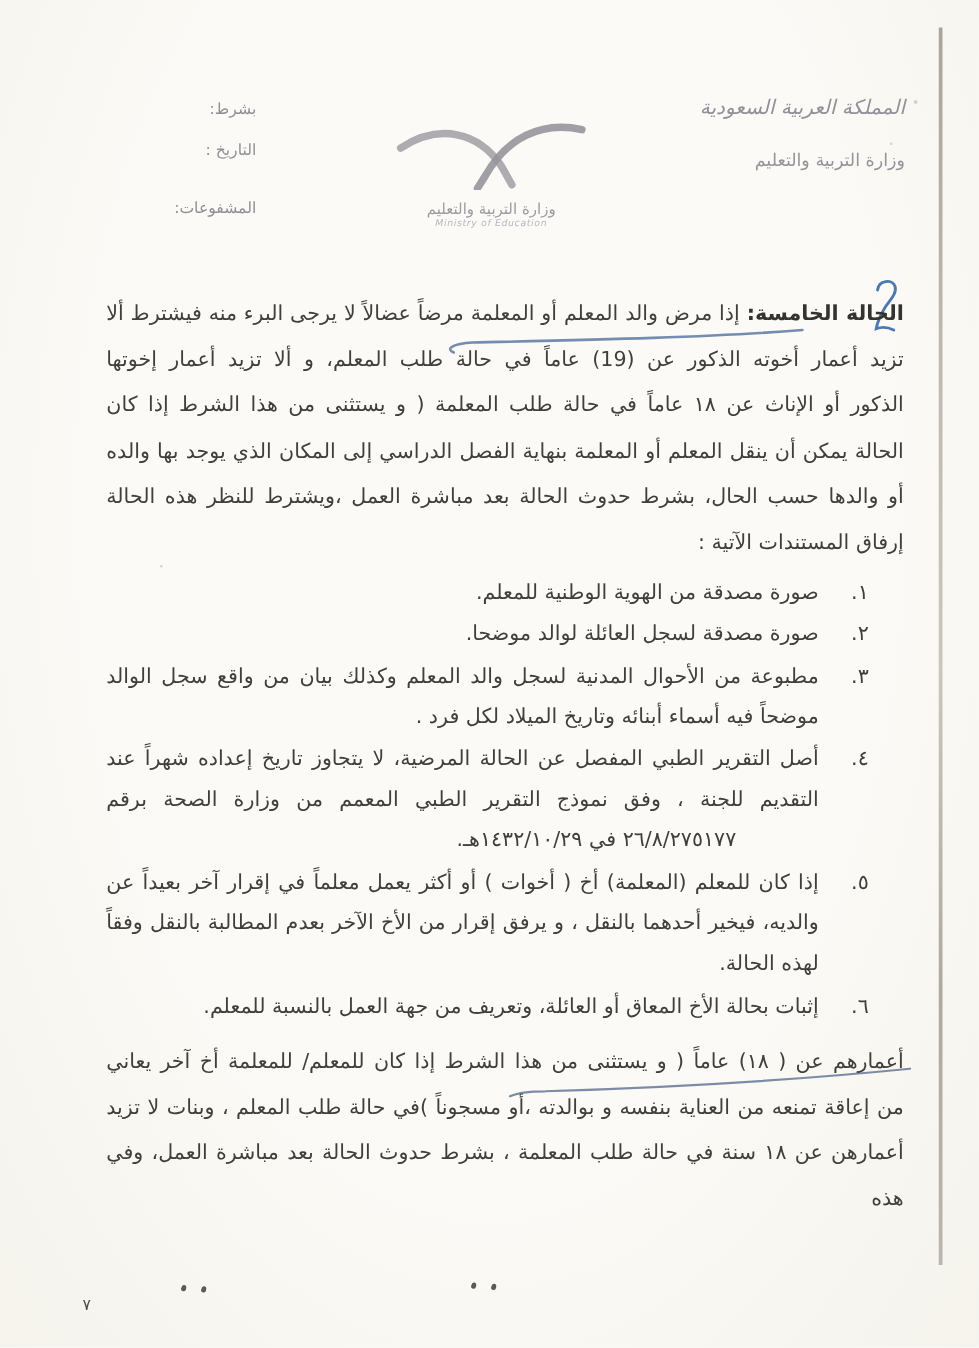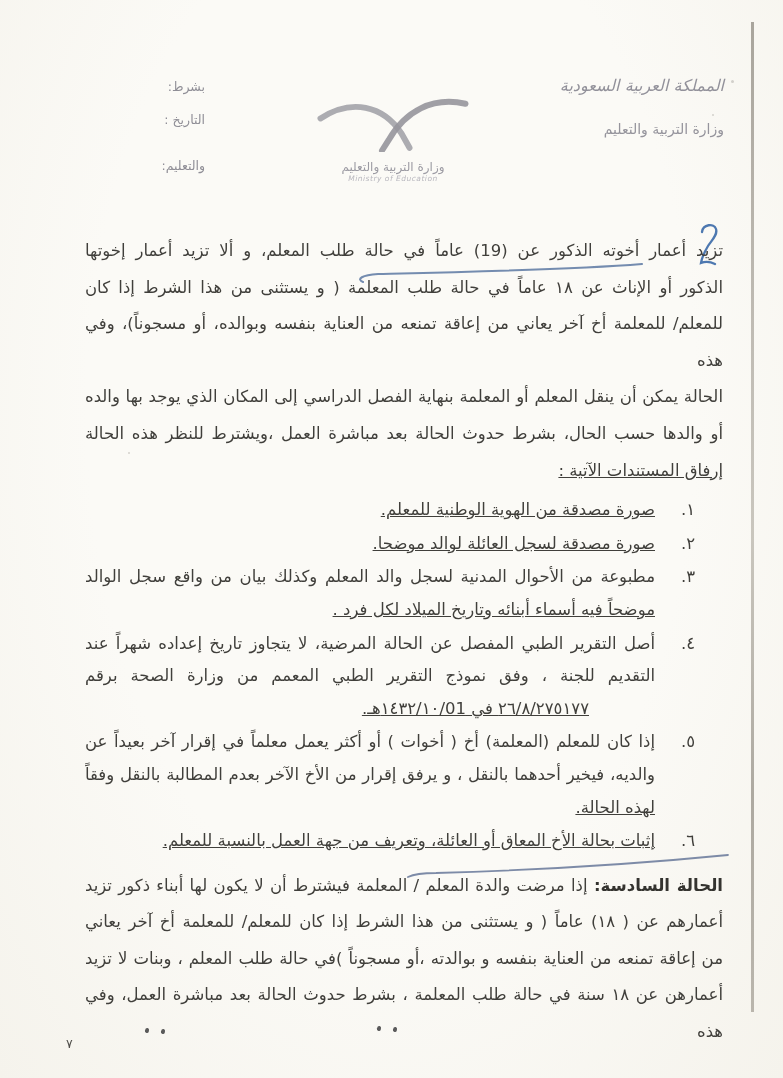--- a/index.html
+++ b/index.html
@@ -26,21 +26,21 @@
   .h-field { position:absolute; left:95px; width:110px; direction:rtl; text-align:right;
              color:#8f8e96; font-size:12.5px; }
   .f0 { top:79px; } .f1 { top:112px; } .f2 { top:158px; }
 
   
   .doc-body { position:absolute; top:233px; left:85px; width:638px; direction:rtl;
               color:#403f3b; font-size:16.5px; }
   .para { line-height:36.6px; margin:0; }
   .line { text-align:right; }
   .line.justify { text-align:justify; text-align-last:justify; }
-  .line.end { text-align:right; text-align-last:right;text-decoration:underline; }
+  .line.end { text-align:right; text-align-last:right; }
   .b { font-weight:bold; color:#34332f; }
   .doclist { list-style:none; margin:5px 28px 0 0; padding:0; line-height:32.6px; }
   .doclist li { display:flex; margin:0 0 1px 0; }
   .doclist .num { flex:0 0 40px; }
   .doclist .itxt { flex:1 1 auto; min-width:0; }
   .doclist li:nth-child(4) .line.end { padding-right:66px; }
   .case6 { margin-top:10px; }
 
   
   .pen { position:absolute; pointer-events:none; }
@@ -67,41 +67,44 @@
     <svg width="156" height="58" viewBox="0 0 170 62">
       <path d="M 6 26 C 40 4 74 12 94 42 L 103 58" fill="none" stroke="#9e9da4" stroke-width="6.5" stroke-linecap="round" opacity="0.85"></path>
       <path d="M 164 10 C 128 2 98 18 80 50 L 73 61" fill="none" stroke="#96959c" stroke-width="6.5" stroke-linecap="round" opacity="0.9"></path>
     </svg>
     <div class="logo-ar">وزارة التربية والتعليم</div>
     <div class="logo-en">Ministry of Education</div>
   </div>
 
   <div class="h-field f0">بشرط:</div>
   <div class="h-field f1">التاريخ :</div>
-  <div class="h-field f2">والتعليم:</div>
+  <div class="h-field f2">المشفوعات:</div>
 
   <svg class="pen" style="left:696px;top:221px;" width="28" height="48" viewBox="0 0 28 48">
     <path d="M 6 11 C 7 3 18 2 20 8 C 22 14 15 20 12 25 C 9 30 6 36 5 42 C 10 40 15 41 19 43" fill="none" stroke="#4d78b0" stroke-width="2.3" stroke-linecap="round"></path>
   </svg>
 
   <svg class="pen" style="left:348px;top:255px;" width="300" height="30" viewBox="0 0 300 30">
     <path d="M 294 9 C 220 15 120 17 30 19 C 14 20 8 24 15 27" fill="none" stroke="#6580a7" stroke-width="2.1" stroke-linecap="round" opacity="0.9"></path>
   </svg>
 
   <svg class="pen" style="left:402px;top:846px;" width="332" height="34" viewBox="0 0 332 34">
     <path d="M 326 9 C 245 17 140 24 34 27 C 20 27 10 29 6 31" fill="none" stroke="#5e6f93" stroke-width="1.8" stroke-linecap="round" opacity="0.8"></path>
   </svg>
 
   <div class="doc-body">
 
     <div class="para">
+      <div class="line justify">
+        <span class="b">الحالة الخامسة:</span>
+        <span>إذا مرض والد المعلم أو المعلمة مرضاً عضالاً لا يرجى البرء منه فيشترط ألا</span>
+      </div>
       <div>
           <div class="line justify">تزيد أعمار أخوته الذكور عن (19) عاماً في حالة طلب المعلم، و ألا تزيد أعمار إخوتها</div>
           <div class="line justify">الذكور أو الإناث عن ١٨ عاماً في حالة طلب المعلمة ( و يستثنى من هذا الشرط إذا كان</div>
-          <div class="line justify">للمعلم/ للمعلمة أخ آخر يعاني من إعاقة تمنعه من العناية بنفسه وبوالده، أو مسجوناً)، وفي هذه</div>
           <div class="line justify">الحالة يمكن أن ينقل المعلم أو المعلمة بنهاية الفصل الدراسي إلى المكان الذي يوجد بها والده</div>
           <div class="line justify">أو والدها حسب الحال، بشرط حدوث الحالة بعد مباشرة العمل ،ويشترط للنظر هذه الحالة</div>
         </div>
       <div class="line end">إرفاق المستندات الآتية :</div>
     </div>
 
     <ol class="doclist">
       <li>
         <span class="num">١.</span>
         <div class="itxt">
@@ -119,44 +122,40 @@
         <div class="itxt">
             <div class="line justify">مطبوعة من الأحوال المدنية لسجل والد المعلم وكذلك بيان من واقع سجل الوالد</div>
             <div class="line end">موضحاً فيه أسماء أبنائه وتاريخ الميلاد لكل فرد .</div>
           </div>
       </li>
       <li>
         <span class="num">٤.</span>
         <div class="itxt">
             <div class="line justify">أصل التقرير الطبي المفصل عن الحالة المرضية، لا يتجاوز تاريخ إعداده شهراً عند</div>
             <div class="line justify">التقديم للجنة ، وفق نموذج التقرير الطبي المعمم من وزارة الصحة برقم</div>
-            <div class="line end">٢٦/٨/٢٧٥١٧٧ في ١٤٣٢/١٠/01هـ.</div>
+            <div class="line end">٢٦/٨/٢٧٥١٧٧ في ١٤٣٢/١٠/٢٩هـ.</div>
           </div>
       </li>
       <li>
         <span class="num">٥.</span>
         <div class="itxt">
             <div class="line justify">إذا كان للمعلم (المعلمة) أخ ( أخوات ) أو أكثر يعمل معلماً في إقرار آخر بعيداً عن</div>
             <div class="line justify">والديه، فيخير أحدهما بالنقل ، و يرفق إقرار من الأخ الآخر بعدم المطالبة بالنقل وفقاً</div>
             <div class="line end">لهذه الحالة.</div>
           </div>
       </li>
       <li>
         <span class="num">٦.</span>
         <div class="itxt">
             <div class="line end">إثبات بحالة الأخ المعاق أو العائلة، وتعريف من جهة العمل بالنسبة للمعلم.</div>
           </div>
       </li>
     </ol>
 
     <div class="para case6">
-      <div class="line justify">
-        <span class="b">الحالة السادسة:</span>
-        <span>إذا مرضت والدة المعلم / المعلمة فيشترط أن لا يكون لها أبناء ذكور تزيد</span>
-      </div>
       <div>
           <div class="line justify">أعمارهم عن ( ١٨) عاماً ( و يستثنى من هذا الشرط إذا كان للمعلم/ للمعلمة أخ آخر يعاني</div>
           <div class="line justify">من إعاقة تمنعه من العناية بنفسه و بوالدته ،أو مسجوناً )في حالة طلب المعلم ، وبنات لا تزيد</div>
           <div class="line justify">أعمارهن عن ١٨ سنة في حالة طلب المعلمة ، بشرط حدوث الحالة بعد مباشرة العمل، وفي هذه</div>
         </div>
     </div>
 
   </div>
 
   <div class="dot" style="left:145px;top:1028px;"></div>

